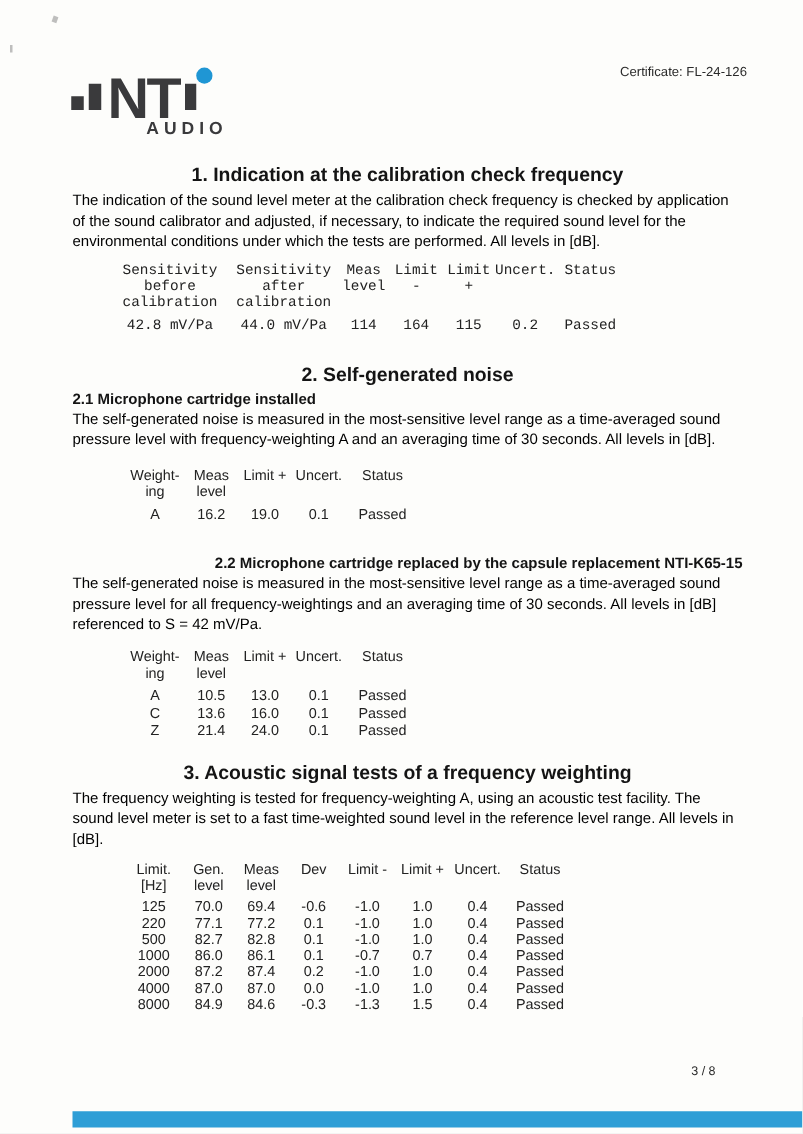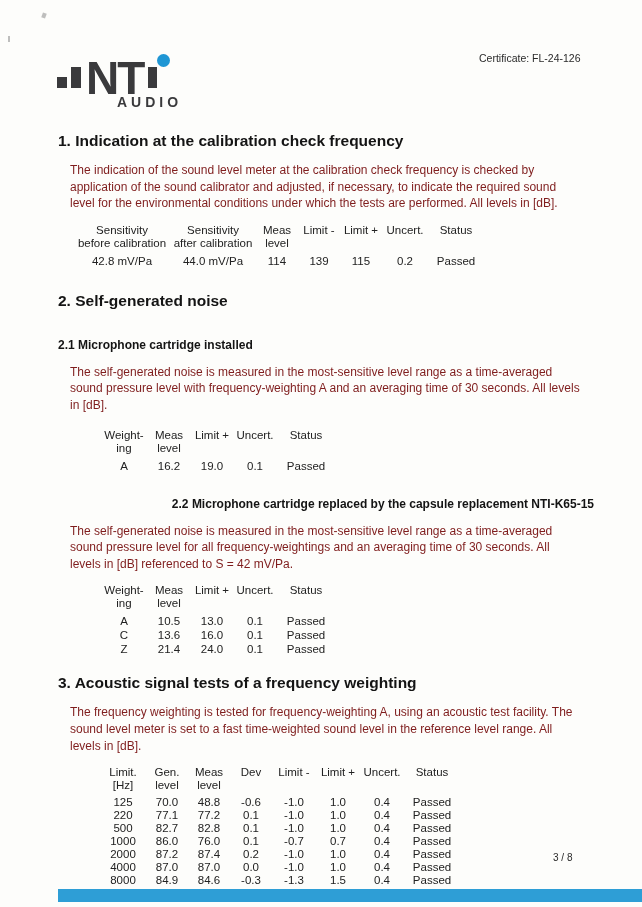--- a/index.html
+++ b/index.html
@@ -20,37 +20,37 @@
   .logo-bar2 { width:10px; height:21px; background:#3a3a3c; margin-right:5px; }
   .logo-nt {
     font-size:46px; font-weight:900; letter-spacing:-2px; color:#3a3a3c;
     line-height:34px; display:block; margin-bottom:-7px;
   }
   .logo-i { position:relative; width:23px; height:34px; margin-left:4px; }
   .logo-i .stem { position:absolute; left:1px; bottom:0; width:9px; height:21px; background:#3a3a3c; }
   .logo-i .dot { position:absolute; right:0; top:0; width:13px; height:13px; border-radius:50%; }
   .logo-audio { margin:6px 0 0 60px; font-size:14px; font-weight:bold; letter-spacing:4px; color:#3a3a3c; }
 
-  .certificate { position:absolute; top:52px; left:479px; font-size:10.5px; color:#2a2a2a; }
+  .certificate { position:absolute; top:52px; left:496px; font-size:10.5px; color:#2a2a2a; }
 
   
   .content { position:absolute; top:132px; left:58px; width:536px; }
-  h1 { font-size:15.5px; line-height:18px; font-weight:bold; color:#141414; margin:0 0 2px; }
+  h1 { font-size:15.5px; line-height:18px; font-weight:bold; color:#141414; margin:0 0 2px;text-align:center; }
   h1.sec2 { margin-top:24px; }
   h1.sec3 { margin-top:18px; }
   h3 { font-size:12px; line-height:14px; font-weight:bold; color:#141414; margin:0 0 1px; }
-  h3.sub21 { margin-top:28px; }
+  h3.sub21 { margin-top:2px; }
   h3.sub22 { margin-top:24px;text-align:right; }
-  p.body { font-size:12px; line-height:16.6px; margin:12px; max-width:534px; color:#7f1d1d; }
+  p.body { font-size:12px; line-height:16.6px; margin:0; max-width:534px; color:#000000; }
 
   table { border-collapse:collapse; table-layout:fixed; }
   th { font-weight:normal; font-size:11.5px; line-height:13px; color:#222;
        white-space:pre-line; text-align:center; vertical-align:top; padding:0 0 4px; }
   td { font-size:11.5px; color:#222; text-align:center; padding:1px 0; }
-  .t1 { margin:8px 0 0 16px; }
+  .t1 { margin:8px 0 0 30px;font-family:Liberation Mono, monospace; }
   .t21 { margin:15px 0 0 43px; }
   .t22 { margin:12px 0 0 43px; }
   .t3 { margin:10px 0 0 42px; }
   .t3 td { padding:0 0 1px; font-size:11.5px; }
 
   .page-number { position:absolute; top:852px; left:553px; font-size:10px; color:#2a2a2a; }
   .footer-bar { position:absolute; top:889px; left:58px; right:0; height:13px; }
 </style>
 </head>
 <body>
@@ -101,21 +101,21 @@
             <th>Limit +</th>
             <th>Uncert.</th>
             <th>Status</th>
           </tr>
         </thead>
         <tbody>
           <tr>
             <td>42.8 mV/Pa</td>
             <td>44.0 mV/Pa</td>
             <td>114</td>
-            <td>139</td>
+            <td>164</td>
             <td>115</td>
             <td>0.2</td>
             <td>Passed</td>
           </tr>
         </tbody>
       </table>
 
     <h1 class="sec2">2. Self-generated noise</h1>
 
     <h3 class="sub21">2.1 Microphone cartridge installed</h3>
@@ -221,21 +221,21 @@
             <th>Limit -</th>
             <th>Limit +</th>
             <th>Uncert.</th>
             <th>Status</th>
           </tr>
         </thead>
         <tbody>
           <tr>
             <td>125</td>
             <td>70.0</td>
-            <td>48.8</td>
+            <td>69.4</td>
             <td>-0.6</td>
             <td>-1.0</td>
             <td>1.0</td>
             <td>0.4</td>
             <td>Passed</td>
           </tr>
           <tr>
             <td>220</td>
             <td>77.1</td>
             <td>77.2</td>
@@ -251,21 +251,21 @@
             <td>82.8</td>
             <td>0.1</td>
             <td>-1.0</td>
             <td>1.0</td>
             <td>0.4</td>
             <td>Passed</td>
           </tr>
           <tr>
             <td>1000</td>
             <td>86.0</td>
-            <td>76.0</td>
+            <td>86.1</td>
             <td>0.1</td>
             <td>-0.7</td>
             <td>0.7</td>
             <td>0.4</td>
             <td>Passed</td>
           </tr>
           <tr>
             <td>2000</td>
             <td>87.2</td>
             <td>87.4</td>

